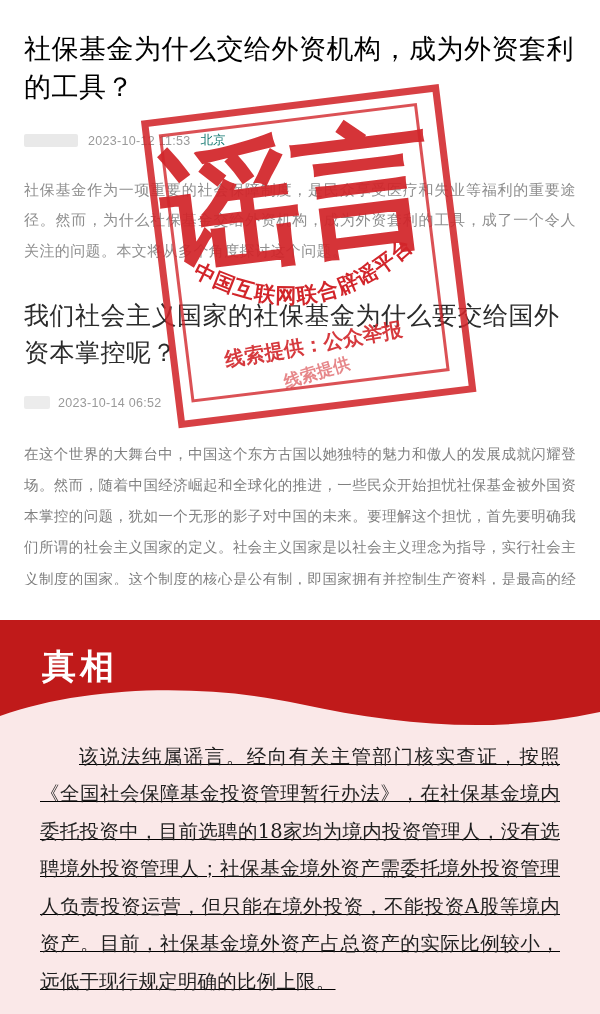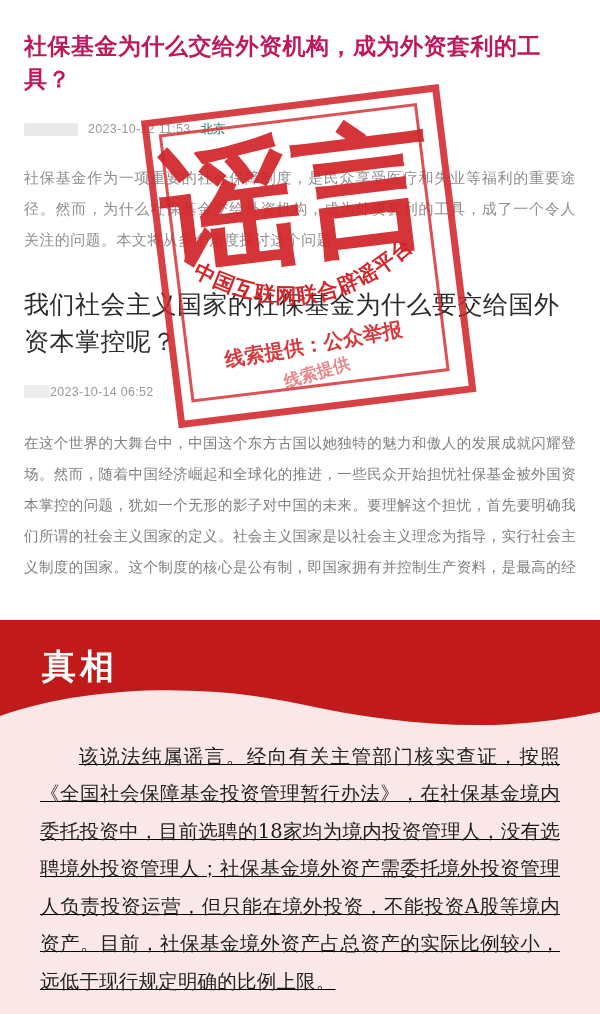--- a/index.html
+++ b/index.html
@@ -24,24 +24,24 @@
   
   .article {
     position: relative;
     padding: 30px 24px 0 24px;
     height: 585px;
     box-sizing: border-box;
     overflow: hidden;
   }
   .headline {
     font-family: "DejaVu Sans", sans-serif;
-    font-weight: bold;
-    font-size: 23px;
+    font-weight: normal;
+    font-size: 27px;
     line-height: 1.42;
-    color: #be185d;
+    color: #000000;
     letter-spacing: 0.5px;
     margin: 0 0 26px 0;
   }
   .meta-row {
     display: flex;
     align-items: center;
     gap: 10px;
     margin-bottom: 26px;
     height: 16px;
   }
@@ -74,21 +74,21 @@
     font-weight: normal;
     font-size: 25px;
     line-height: 1.48;
     color: #2b2b2b;
     letter-spacing: 0.5px;
     margin: 0 0 24px 0;
   }
   .meta-row2 {
     display: flex;
     align-items: center;
-    gap: 0;
+    gap: 8px;
     margin-bottom: 28px;
     height: 16px;
     margin-top: 9px;
   }
   .meta-blur2 {
     width: 26px;
     height: 13px;
     background: #ececec;
     border-radius: 2px;
   }

